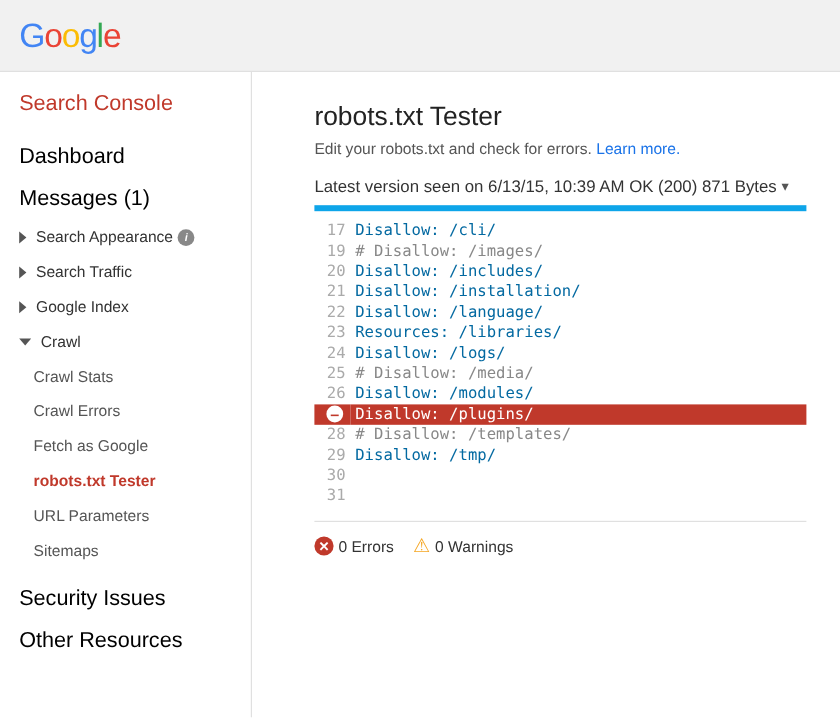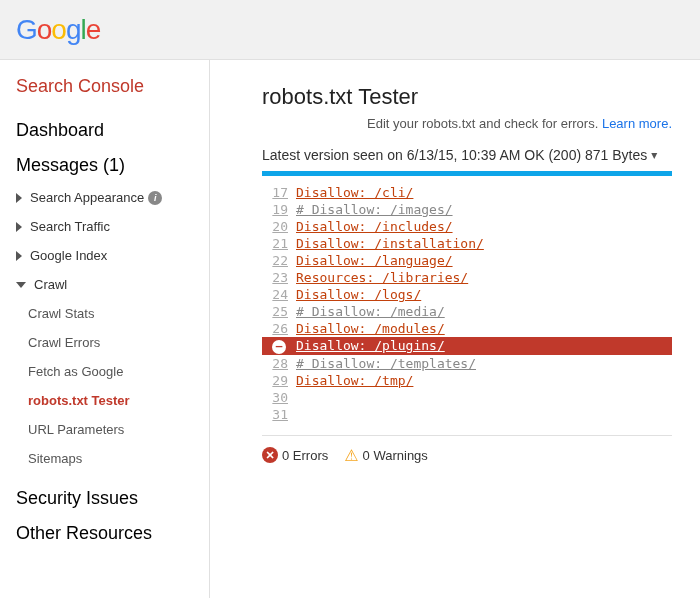--- a/index.html
+++ b/index.html
@@ -109,21 +109,20 @@
     .page-title {
       font-size: 22px;
       font-weight: normal;
       color: #222;
       margin-bottom: 6px;
     }
     .page-subtitle {
       font-size: 13px;
       color: #555;
       margin-bottom: 16px;
-      text-align: right;
     }
     .learn-more {
       color: #1a73e8;
       text-decoration: none;
     }
     .version-bar {
       display: flex;
       align-items: center;
       font-size: 14px;
       color: #333;
@@ -141,31 +140,30 @@
     .code-table {
       width: 100%;
       border-collapse: collapse;
       font-family: monospace;
       font-size: 13px;
     }
     .code-table tr td {
       padding: 1px 4px;
       vertical-align: middle;
       white-space: nowrap;
-      text-decoration: underline;
     }
     .line-num {
       color: #aaa;
       text-align: right;
       width: 30px;
       user-select: none;
       padding-right: 8px;
     }
     .code-content {
-      color: #c2410c;
+      color: #0369a1;
     }
     .comment { color: #888; }
     .row-error {
       background: #c0392b;
     }
     .row-error td {
       color: #fff;
     }
     .row-error .line-num {
       color: #f9c9c9;

